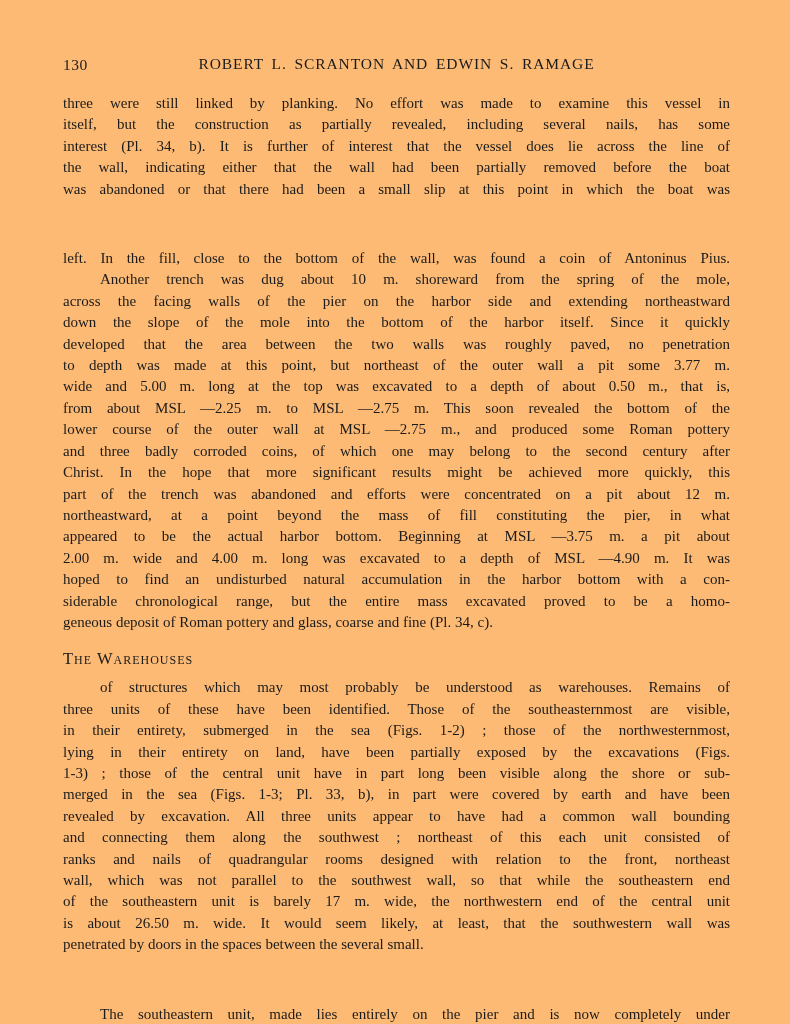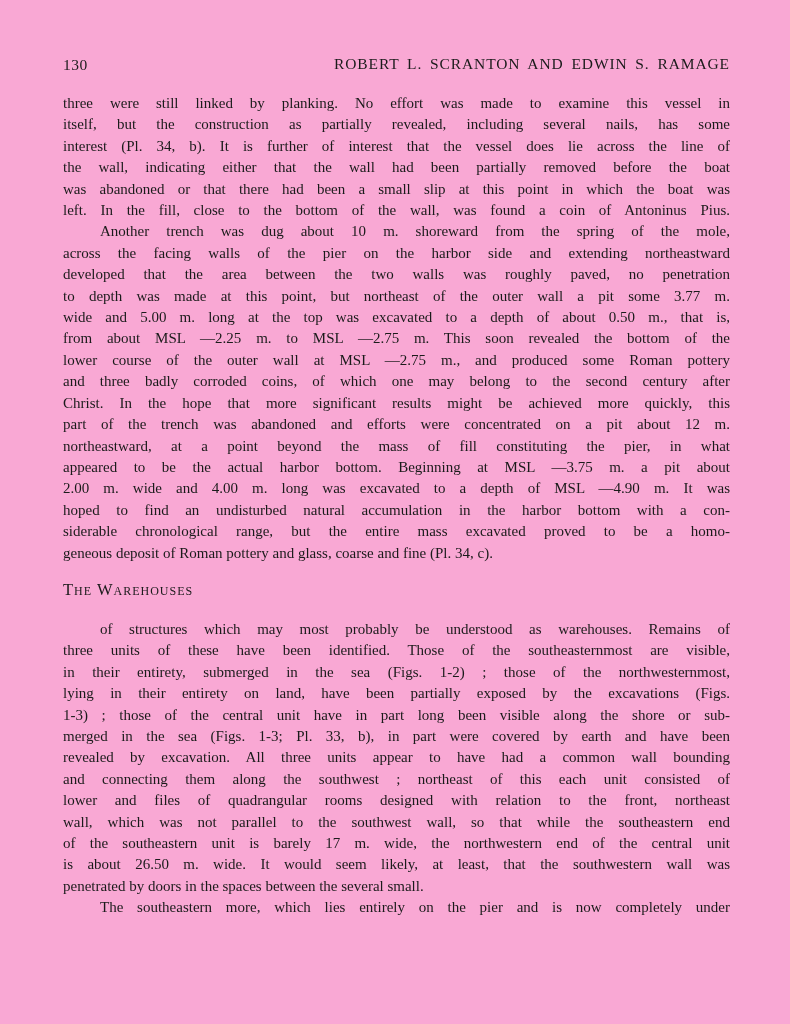--- a/index.html
+++ b/index.html
@@ -6,68 +6,69 @@
   body {
     width: 790px;
     height: 1024px;
     background: #ffffff;
     overflow: hidden;
   }
   .page {
     box-sizing: border-box;
     width: 790px;
     height: 1024px;
-    background: #f9a8d4;
+    background: #fdba74;
     color: #1b1b1b;
     font-family: "Liberation Serif", "DejaVu Serif", serif;
     padding: 55px 60px 0 63px;
   }
   .running-head {
     position: relative;
     height: 18px;
     margin-bottom: 20px;
     font-size: 15.5px;
   }
   .folio {
     position: absolute;
     left: 0;
     top: 1px;
     letter-spacing: 0.5px;
   }
   .running-title {
-    text-align: right;
+    text-align: center;
     letter-spacing: 0.9px;
     word-spacing: 3px;
     white-space: nowrap;
   }
   main {
     font-size: 15px;
     line-height: 21.4px;
   }
   .line {
     text-align: justify;
     text-align-last: justify;
     -moz-text-align-last: justify;
   }
   .para .line:last-child {
     text-align-last: left;
     -moz-text-align-last: left;
   }
   .para.justify-all .line:last-child {
     text-align-last: justify;
+    margin-top: 48px;
     -moz-text-align-last: justify;
   }
   .para.indented .line:first-child { text-indent: 37px; font-family: Liberation Serif, serif; }
   .section-heading {
     font-size: 16.5px;
     font-weight: normal;
     font-variant: small-caps;
     letter-spacing: 1px;
     line-height: 21px;
-    margin: 15px 0 19px 0;
+    margin: 15px 0 8px 0;
   }
 </style>
 </head>
 <body>
 
 <div class="page">
   <header class="running-head">
     <span class="folio">130</span>
     <div class="running-title">ROBERT L. SCRANTON AND EDWIN S. RAMAGE</div>
   </header>
@@ -78,20 +79,21 @@
         <div class="line">itself, but the construction as partially revealed, including several nails, has some</div>
         <div class="line">interest (Pl. 34, b). It is further of interest that the vessel does lie across the line of</div>
         <div class="line">the wall, indicating either that the wall had been partially removed before the boat</div>
         <div class="line">was abandoned or that there had been a small slip at this point in which the boat was</div>
         <div class="line">left. In the fill, close to the bottom of the wall, was found a coin of Antoninus Pius.</div>
       </section>
 
     <section class="para indented">
         <div class="line">Another trench was dug about 10 m. shoreward from the spring of the mole,</div>
         <div class="line">across the facing walls of the pier on the harbor side and extending northeastward</div>
+        <div class="line">down the slope of the mole into the bottom of the harbor itself. Since it quickly</div>
         <div class="line">developed that the area between the two walls was roughly paved, no penetration</div>
         <div class="line">to depth was made at this point, but northeast of the outer wall a pit some 3.77 m.</div>
         <div class="line">wide and 5.00 m. long at the top was excavated to a depth of about 0.50 m., that is,</div>
         <div class="line">from about MSL —2.25 m. to MSL —2.75 m. This soon revealed the bottom of the</div>
         <div class="line">lower course of the outer wall at MSL —2.75 m., and produced some Roman pottery</div>
         <div class="line">and three badly corroded coins, of which one may belong to the second century after</div>
         <div class="line">Christ. In the hope that more significant results might be achieved more quickly, this</div>
         <div class="line">part of the trench was abandoned and efforts were concentrated on a pit about 12 m.</div>
         <div class="line">northeastward, at a point beyond the mass of fill constituting the pier, in what</div>
         <div class="line">appeared to be the actual harbor bottom. Beginning at MSL —3.75 m. a pit about</div>
@@ -105,24 +107,24 @@
 
     <section class="para indented">
         <div class="line">of structures which may most probably be understood as warehouses. Remains of</div>
         <div class="line">three units of these have been identified. Those of the southeasternmost are visible,</div>
         <div class="line">in their entirety, submerged in the sea (Figs. 1-2) ; those of the northwesternmost,</div>
         <div class="line">lying in their entirety on land, have been partially exposed by the excavations (Figs.</div>
         <div class="line">1-3) ; those of the central unit have in part long been visible along the shore or sub-</div>
         <div class="line">merged in the sea (Figs. 1-3; Pl. 33, b), in part were covered by earth and have been</div>
         <div class="line">revealed by excavation. All three units appear to have had a common wall bounding</div>
         <div class="line">and connecting them along the southwest ; northeast of this each unit consisted of</div>
-        <div class="line">lower and files of quadrangular rooms designed with relation to the front, northeast</div>
+        <div class="line">ranks and nails of quadrangular rooms designed with relation to the front, northeast</div>
         <div class="line">wall, which was not parallel to the southwest wall, so that while the southeastern end</div>
         <div class="line">of the southeastern unit is barely 17 m. wide, the northwestern end of the central unit</div>
         <div class="line">is about 26.50 m. wide. It would seem likely, at least, that the southwestern wall was</div>
         <div class="line">penetrated by doors in the spaces between the several small.</div>
       </section>
 
     <section class="para indented justify-all">
-        <div class="line">The southeastern more, which lies entirely on the pier and is now completely under</div>
+        <div class="line">The southeastern unit, made lies entirely on the pier and is now completely under</div>
       </section>
   </main>
 </div>
 
 </body></html>

